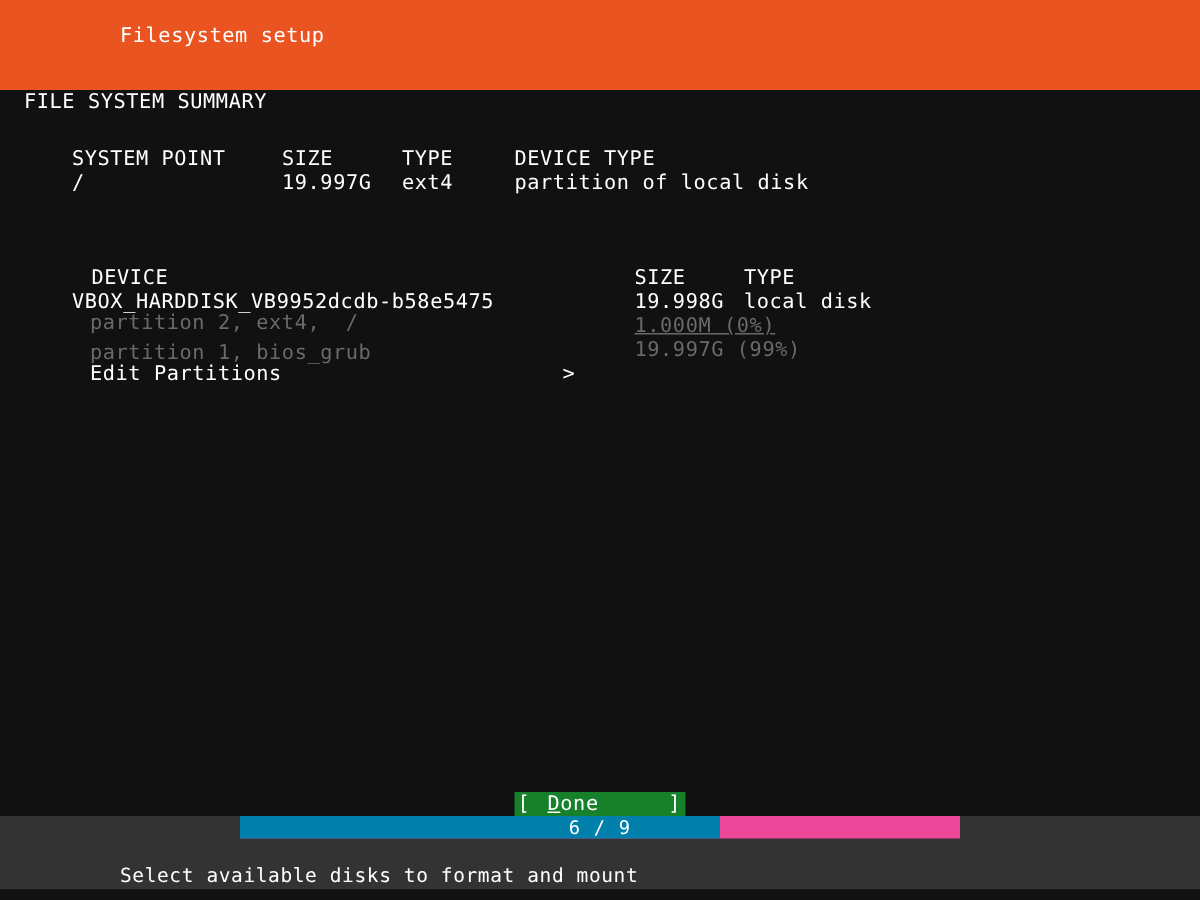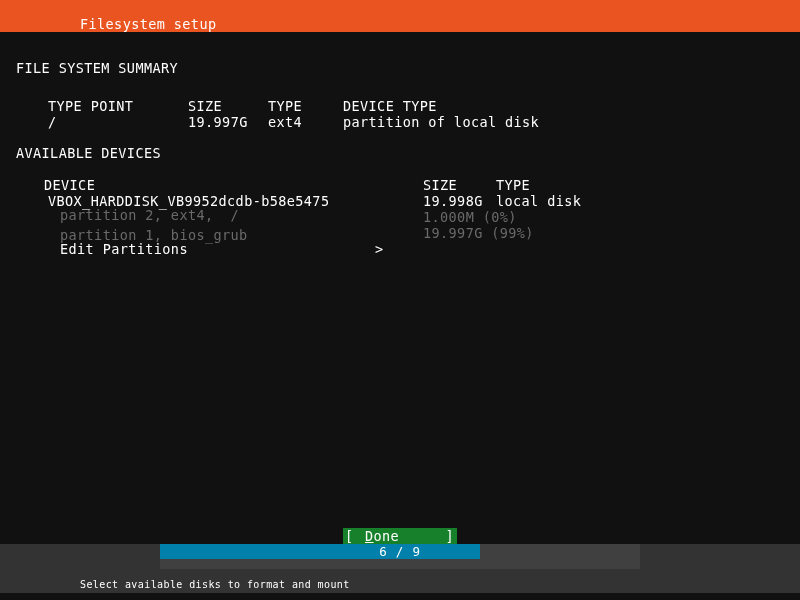--- a/index.html
+++ b/index.html
@@ -19,21 +19,21 @@
     height: 600px;
     background: #111111;
   }
 
   
   .header {
     position: absolute;
     left: 0;
     top: 0;
     width: 800px;
-    height: 32px;
+    height: 60px;
     background: #e95420;
   }
   .header-title {
     position: absolute;
     left: 80px;
     top: 16px;
     font-size: 13.5px;
     line-height: 16px;
     color: #ffffff;
     letter-spacing: 0.4px;
@@ -125,22 +125,22 @@
     top: 544px;
     width: 800px;
     height: 49px;
     background: #333333;
   }
   .progress-track {
     position: absolute;
     left: 160px;
     top: 544px;
     width: 480px;
-    height: 25px;
-    background: #404040;
+    height: 15px;
+    background: #ec4899;
   }
   .progress-fill {
     position: absolute;
     left: 0;
     top: 0;
     height: 15px;
     background: #0080ab;
   }
   .progress-label {
     position: absolute;
@@ -152,21 +152,21 @@
     text-align: center;
     color: #ffffff;
     font-size: 12.5px;
     letter-spacing: 0.8px;
     white-space: pre;
   }
   .footer-hint {
     position: absolute;
     left: 80px;
     top: 577px;
-    font-size: 10px;
+    font-size: 13px;
     line-height: 16px;
     color: #ffffff;
     letter-spacing: 0.4px;
     white-space: pre;
   }
   .bottom-strip {
     position: absolute;
     left: 0;
     top: 593px;
     width: 800px;
@@ -182,51 +182,50 @@
   <div class="header">
     <div class="header-title">Filesystem setup</div>
   </div>
 
   <div class="body-area">
 
     <div class="row section-title" style="top:12px;">FILE SYSTEM SUMMARY</div>
 
     <div>
       <div>
-        <div class="col white" style="left:48px; top:50px;">TYPE POINT</div>
+        <div class="col white" style="left:48px; top:50px;">SYSTEM POINT</div>
         <div class="col white" style="left:188px; top:50px;">SIZE</div>
         <div class="col white" style="left:268px; top:50px;">TYPE</div>
         <div class="col white" style="left:343px; top:50px;">DEVICE TYPE</div>
       </div>
       <div>
         <div class="col white" style="left:48px; top:66px;">/</div>
         <div class="col white" style="left:188px; top:66px;">19.997G</div>
         <div class="col white" style="left:268px; top:66px;">ext4</div>
         <div class="col white" style="left:343px; top:66px;">partition of local disk</div>
       </div>
     </div>
 
-    <div class="row section-title" style="top:97px;">AVAILABLE DEVICES</div>
 
     <div>
       <div>
-        <div class="col white" style="left:44px; top:129px;">DEVICE</div>
+        <div class="col white" style="left:61px; top:129px;">DEVICE</div>
         <div class="col white" style="left:423px; top:129px;">SIZE</div>
         <div class="col white" style="left:496px; top:129px;">TYPE</div>
       </div>
 
       <div>
         <div class="col white" style="left:48px; top:145px;">VBOX_HARDDISK_VB9952dcdb-b58e5475</div>
         <div class="col white" style="left:423px; top:145px;">19.998G</div>
         <div class="col white" style="left:496px; top:145px;">local disk</div>
       </div>
 
       <div>
         <div class="col dim" style="left:60px; top:179px;">partition 1, bios_grub</div>
-        <div class="col dim" style="left:423px; top:161px;">1.000M (0%)</div>
+        <div class="col dim" style="left:423px; top:161px;text-decoration:underline;">1.000M (0%)</div>
       </div>
 
       <div>
         <div class="col dim" style="left:60px; top:159px;">partition 2, ext4,  /</div>
         <div class="col dim" style="left:423px; top:177px;">19.997G (99%)</div>
       </div>
 
       <div>
         <div class="col white" style="left:60px; top:193px;">Edit Partitions</div>
         <div class="col white" style="left:375px; top:193px;">&gt;</div>

